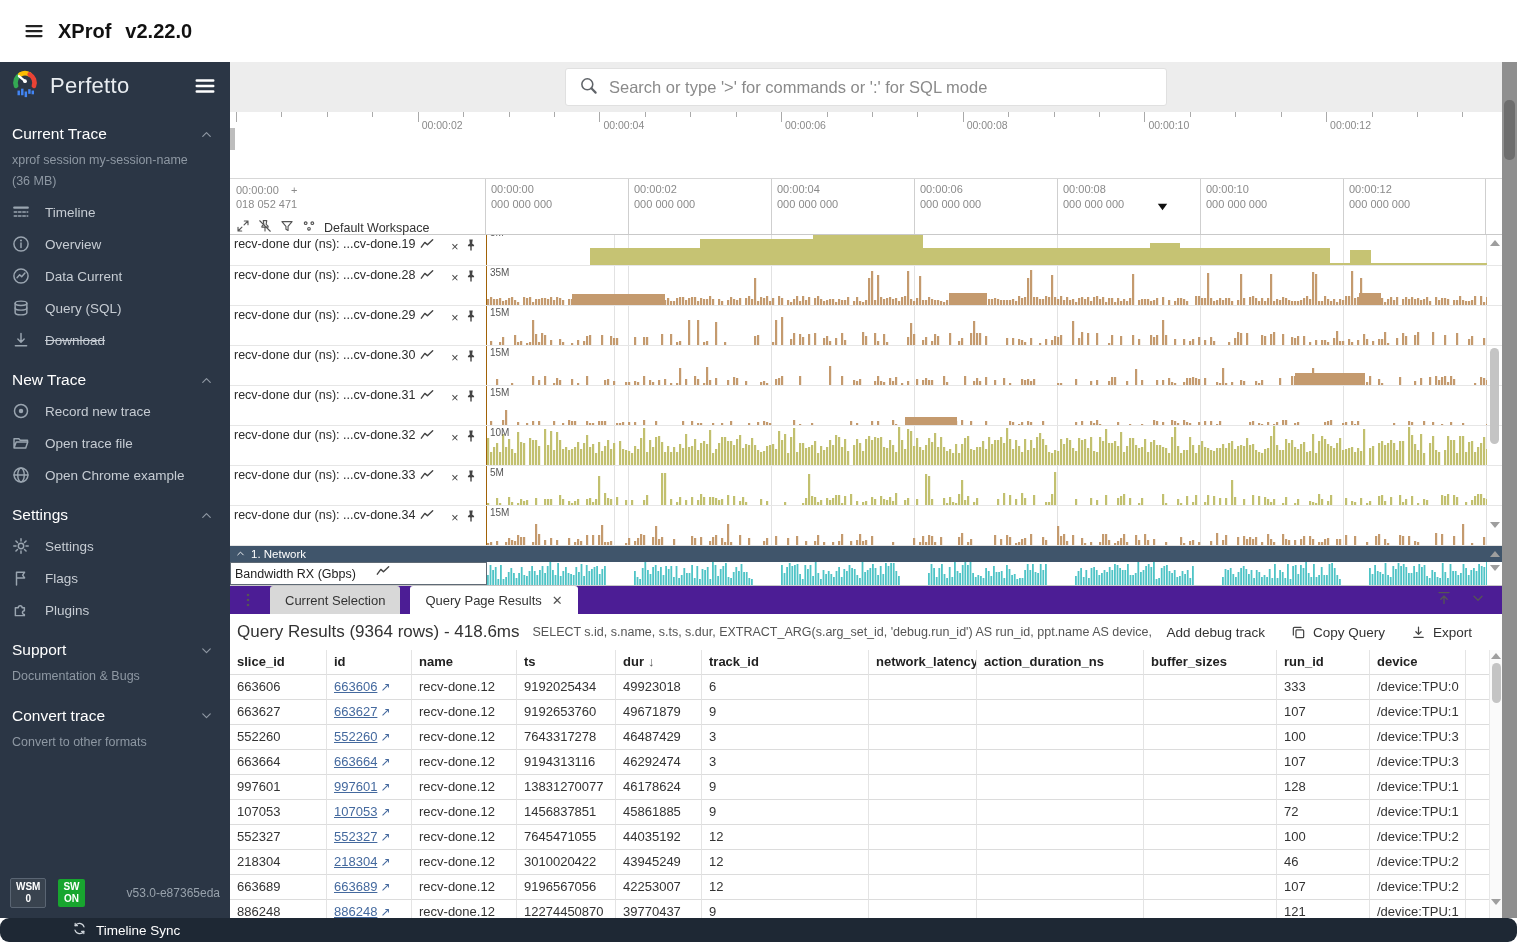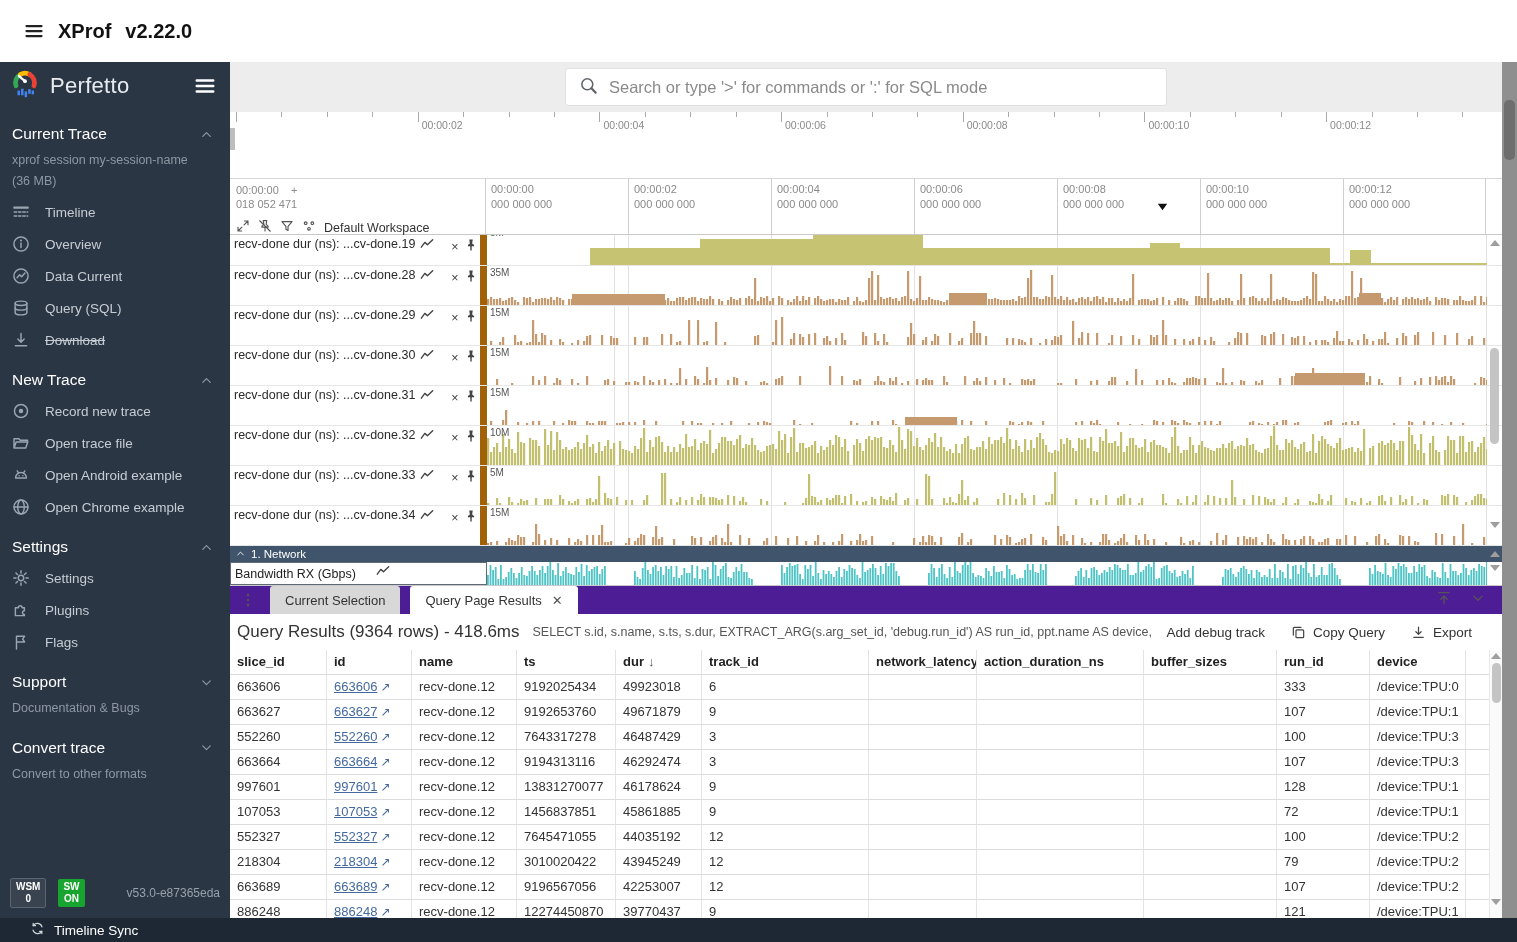--- a/index.html
+++ b/index.html
@@ -25,21 +25,21 @@
   .sb-item { display:flex; align-items:center; gap:15px; padding:7px 12px; font-size:13.5px; color:#c6ccd3; cursor:pointer; }
   .sb-item .ic { color:#9aa5b0; flex:0 0 auto; }
   .sb-item.strike .sb-item-label { text-decoration:line-through; }
   .sb-footer { display:flex; align-items:center; gap:12px; padding:8px 10px 10px 10px; flex:0 0 auto; }
   .badge2 { font-size:10px; line-height:1.2; text-align:center; padding:2px 5px; border-radius:2px; font-weight:bold; }
   .badge-wsm { background:#39434f; color:#fff; border:1px solid #5a6573; }
   .badge-sw { background:#18a52f; color:#fff; }
   .sb-version { margin-left:auto; font-size:12px; color:#98a2ac; }
 
   
-  .statusbar { left:0; top:918px; width:1517px; height:24px; background:#1e2834; color:#fff; display:flex; align-items:center; gap:9px; padding-left:30px; font-size:13.5px; z-index:30; }
+  .statusbar { left:0; top:918px; width:1517px; height:24px; background:#1e2834; color:#fff; display:flex; align-items:center; gap:9px; padding-left:72px; font-size:13.5px; z-index:30;border-radius:9px; }
   .statusbar .ic { color:#cfd5db; }
 
   
   .searchstrip { left:230px; top:62px; width:1272px; height:50px; background:#ededed; }
   .searchbox { position:absolute; left:335px; top:6px; width:602px; height:38px; background:#fff; border:1px solid #e0e0e0; border-radius:3px; display:flex; align-items:center; gap:11px; padding:0 13px; }
   .searchbox .ic { color:#5f6368; }
   .searchbox input { border:0; outline:0; flex:1; font-size:16.5px; color:#333; font-family:inherit; background:transparent; }
   .searchbox input::placeholder { color:#8a8a8a; }
   .ruler { left:230px; top:112px; width:1272px; height:26px; background:#fff; overflow:hidden; }
   .tick { position:absolute; top:0; width:1px; background:#aaa; }
@@ -53,21 +53,21 @@
   .ws-row { display:flex; align-items:center; gap:8px; margin-top:7px; color:#555; }
   .ws-row .ic { cursor:pointer; }
   .ws-label { font-size:12.5px; color:#333; }
   .tl-col { width:143px; border-left:1px solid #cfcfcf; padding:3px 5px; font-size:11px; color:#8a8a8a; line-height:1.35; flex:0 0 auto; }
   .tl-col:last-child { border-right:1px solid #cfcfcf; }
   .tl-marker { position:absolute; left:925px; top:20px; color:#111; }
 
   
   .tracks { left:230px; top:235px; width:1272px; background:#fff; }
   .trackrow { display:flex; border-bottom:1px solid #e6e6e6; }
-  .tlabel { width:257px; flex:0 0 auto; display:flex; align-items:flex-start; gap:5px; padding:2px 0 0 4px; font-size:12.5px; color:#2b2b2b; border-right:7px solid #a16207; }
+  .tlabel { width:257px; flex:0 0 auto; display:flex; align-items:flex-start; gap:5px; padding:2px 0 0 4px; font-size:12.5px; color:#2b2b2b; border-right:1px solid #a16207; }
   .tlabel .txt { white-space:nowrap; }
   .tlabel .ic { color:#444; margin-top:1px; }
   .tlabel .xbtn { color:#444; cursor:pointer; margin-top:1px; }
   .tplot { flex:1 1 auto; position:relative; overflow:hidden;
            background-image:repeating-linear-gradient(to right,#e2e2e2 0 1px,transparent 1px 143px);
            background-position:141px 0; }
   .tplot svg { position:absolute; left:0; bottom:0; }
   .tval { position:absolute; left:3px; top:1px; font-size:10px; color:#555; z-index:2; }
   .tval.clip { top:-8px; }
 
@@ -213,29 +213,20 @@
         <span class="sb-item-label">Record new trace</span>
       </div>
       <div class="sb-item">
               <svg class="ic" width="18" height="18" viewBox="0 0 16 16" fill="none" stroke="currentColor" stroke-width="1.3" stroke-linecap="round" stroke-linejoin="round">
           <path d="M1.8 12.5V4.2h4.3l1.2 1.3h6.5v1.6M1.8 12.5h10.4l1.8-5.4H3.7z"></path>
         </svg>
         <span class="sb-item-label">Open trace file</span>
       </div>
       <div class="sb-item">
               <svg class="ic" width="18" height="18" viewBox="0 0 16 16" fill="none" stroke="currentColor" stroke-width="1.3" stroke-linecap="round" stroke-linejoin="round">
-          <path d="M3.2 10.6a4.8 4.8 0 0 1 9.6 0z"></path>
-          <path d="M4.6 4.4l1.2 1.7M11.4 4.4l-1.2 1.7"></path>
-          <circle cx="6.3" cy="8.7" r=".7" fill="currentColor" stroke="none"></circle>
-          <circle cx="9.7" cy="8.7" r=".7" fill="currentColor" stroke="none"></circle>
-        </svg>
-        <span class="sb-item-label">Open Android example</span>
-      </div>
-      <div class="sb-item">
-              <svg class="ic" width="18" height="18" viewBox="0 0 16 16" fill="none" stroke="currentColor" stroke-width="1.3" stroke-linecap="round" stroke-linejoin="round">
           <circle cx="8" cy="8" r="6.2"></circle>
           <ellipse cx="8" cy="8" rx="2.9" ry="6.2"></ellipse>
           <path d="M1.8 8h12.4"></path>
         </svg>
         <span class="sb-item-label">Open Chrome example</span>
       </div>
       <div class="sb-header">
             <span>Settings</span>
             <span class="chev">
           <svg class="ic" width="15" height="15" viewBox="0 0 16 16" fill="none" stroke="currentColor" stroke-width="1.3" stroke-linecap="round" stroke-linejoin="round">
@@ -245,29 +236,29 @@
       </div>
       <div class="sb-item">
               <svg class="ic" width="18" height="18" viewBox="0 0 16 16" fill="none" stroke="currentColor" stroke-width="1.3" stroke-linecap="round" stroke-linejoin="round">
           <circle cx="8" cy="8" r="2.4"></circle>
           <path d="M8 1.6v2M8 12.4v2M1.6 8h2M12.4 8h2M3.5 3.5l1.4 1.4M11.1 11.1l1.4 1.4M12.5 3.5l-1.4 1.4M4.9 11.1l-1.4 1.4"></path>
         </svg>
         <span class="sb-item-label">Settings</span>
       </div>
       <div class="sb-item">
               <svg class="ic" width="18" height="18" viewBox="0 0 16 16" fill="none" stroke="currentColor" stroke-width="1.3" stroke-linecap="round" stroke-linejoin="round">
-          <path d="M3 13V6h2.6a1.7 1.7 0 1 1 3.4 0H11v2.6a1.7 1.7 0 1 0 0 3.4V13z"></path>
-        </svg>
-        <span class="sb-item-label">Plugins</span>
+          <path d="M4 14.2V2.8h7.2L9.5 5.4l1.7 2.6H4"></path>
+        </svg>
+        <span class="sb-item-label">Flags</span>
       </div>
       <div class="sb-item">
               <svg class="ic" width="18" height="18" viewBox="0 0 16 16" fill="none" stroke="currentColor" stroke-width="1.3" stroke-linecap="round" stroke-linejoin="round">
-          <path d="M4 14.2V2.8h7.2L9.5 5.4l1.7 2.6H4"></path>
-        </svg>
-        <span class="sb-item-label">Flags</span>
+          <path d="M3 13V6h2.6a1.7 1.7 0 1 1 3.4 0H11v2.6a1.7 1.7 0 1 0 0 3.4V13z"></path>
+        </svg>
+        <span class="sb-item-label">Plugins</span>
       </div>
       <div class="sb-header">
             <span>Support</span>
             <span class="chev">
           <svg class="ic" width="15" height="15" viewBox="0 0 16 16" fill="none" stroke="currentColor" stroke-width="1.3" stroke-linecap="round" stroke-linejoin="round">
             <path d="M4 6.2l4 4 4-4"></path>
           </svg>
         </span>
       </div>
       <div class="sb-sub">Documentation &amp; Bugs</div>
@@ -2479,21 +2470,21 @@
     <div class="trow">
       <span class="tcell num" style="width:97px">218304</span>
       <span class="tcell num" style="width:85px"><span class="idlink">218304</span><span class="idarrow">↗</span></span>
       <span class="tcell" style="width:105px">recv-done.12</span>
       <span class="tcell num" style="width:99px">3010020422</span>
       <span class="tcell num" style="width:86px">43945249</span>
       <span class="tcell num" style="width:167px">12</span>
       <span class="tcell" style="width:108px">&nbsp;</span>
       <span class="tcell" style="width:167px">&nbsp;</span>
       <span class="tcell" style="width:133px">&nbsp;</span>
-      <span class="tcell num" style="width:93px">79</span>
+      <span class="tcell num" style="width:93px">46</span>
       <span class="tcell" style="width:96px">/device:TPU:2</span>
       <span class="tcell fill">&nbsp;</span>
     </div>
     <div class="trow">
       <span class="tcell num" style="width:97px">663689</span>
       <span class="tcell num" style="width:85px"><span class="idlink">663689</span><span class="idarrow">↗</span></span>
       <span class="tcell" style="width:105px">recv-done.12</span>
       <span class="tcell num" style="width:99px">9196567056</span>
       <span class="tcell num" style="width:86px">42253007</span>
       <span class="tcell num" style="width:167px">12</span>

